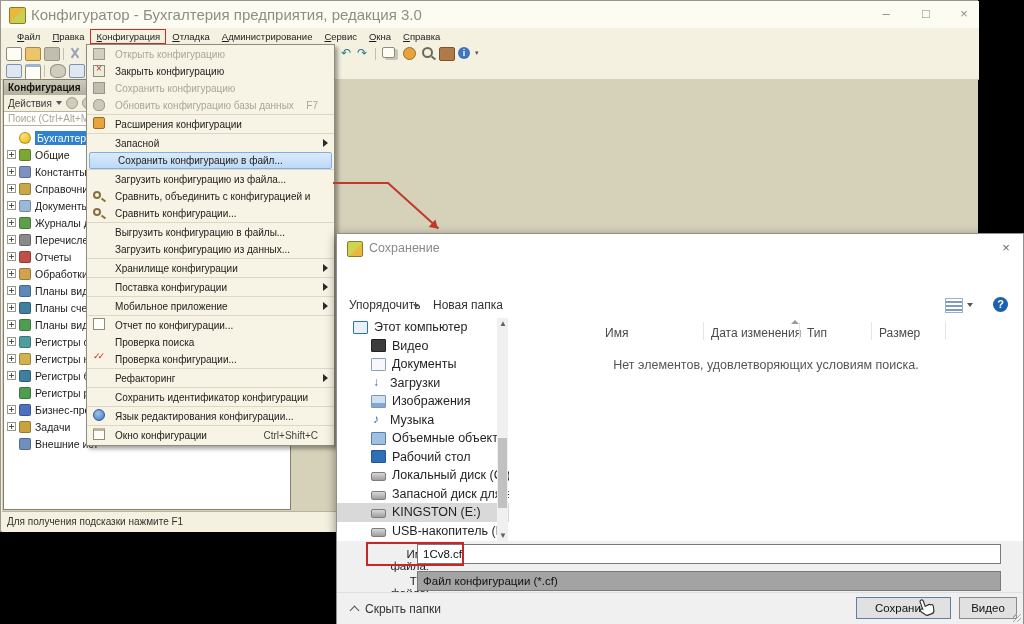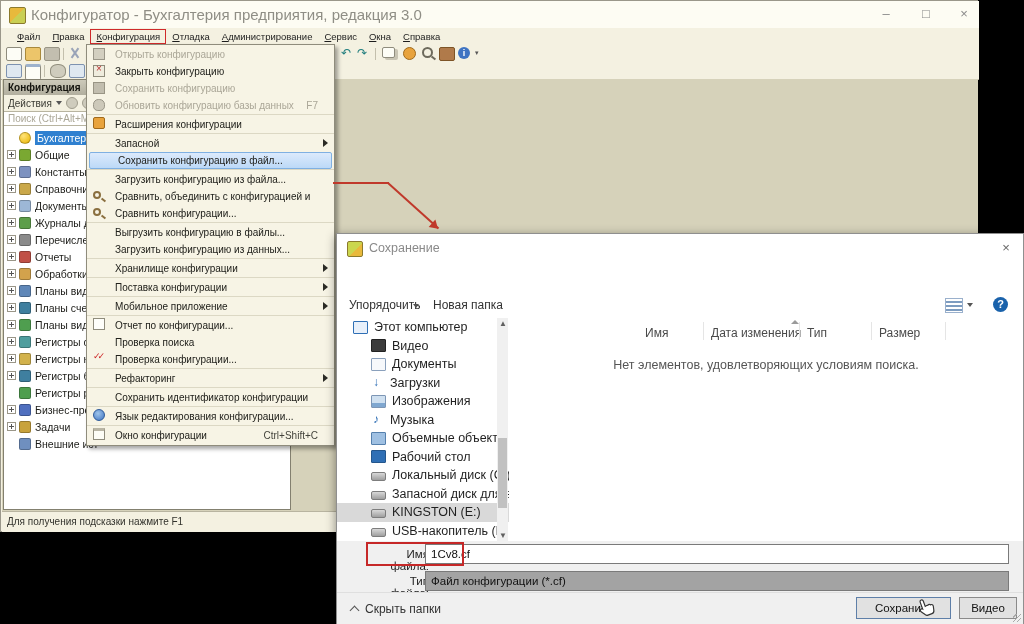--- a/index.html
+++ b/index.html
@@ -134,29 +134,29 @@
   .navrow[data-icon="3d-objects"] .nico{background:#9fc0e2;border:1px solid #5580ad;transform:rotate(0deg);}
   .navrow[data-icon="desktop"] .nico{background:#2f6fb5;border:1px solid #24568c;}
   .navrow[data-icon="drive"] .nico{background:linear-gradient(#d8d8d8,#9f9f9f);border:1px solid #7d7d7d;height:7px;margin-top:3px;border-radius:2px;}
   #dlg-nav-scroll{left:160px;top:84px;width:11px;height:223px;background:#f0f0f0;}
   .scr-arr{position:absolute;left:2px;width:7px;height:7px;color:#606060;font-size:8px;line-height:7px;}
   #scr-thumb{position:absolute;left:1px;top:120px;width:9px;height:70px;background:#c1c1c1;}
 
   #dlg-list{left:172px;top:84px;width:514px;height:223px;background:#fff;}
   #col-caret{left:282px;top:2px;width:0;height:0;border-left:4px solid transparent;border-right:4px solid transparent;border-bottom:4px solid #9a9a9a;}
   .colhdr{position:absolute;top:8px;font-size:12px;color:#4a4a4a;white-space:nowrap;}
-  #col-name{left:96px;margin-left:40px;} #col-date{left:202px;} #col-type{left:298px;} #col-size{left:370px;}
+  #col-name{left:96px;} #col-date{left:202px;} #col-type{left:298px;} #col-size{left:370px;}
   .colsep{position:absolute;top:4px;width:1px;height:18px;background:#e5e5e5;}
   #csep1{left:194px;} #csep2{left:290px;} #csep3{left:362px;} #csep4{left:436px;}
   #empty-msg{left:0px;top:40px;width:514px;text-align:center;font-size:12.5px;color:#555;}
 
   #row-filename{left:0;top:310px;width:686px;height:24px;}
   .dlg-label{position:absolute;font-size:11.5px;color:#1f1f1f;text-align:right;width:58px;}
   #filename-label{left:34px;top:4px;} #filetype-label{left:34px;top:4px;}
-  .dlg-field{position:absolute;left:88px;top:0;width:584px;height:20px;border:1px solid #7a7a7a;background:#fff;box-sizing:border-box;font-size:11.5px;line-height:18px;padding-left:5px;color:#111;}
+  .dlg-field{position:absolute;left:80px;top:0;width:584px;height:20px;border:1px solid #7a7a7a;background:#fff;box-sizing:border-box;font-size:11.5px;line-height:18px;padding-left:5px;color:#111;}
   #row-filetype{left:0;top:337px;width:686px;height:24px;}
   #filetype-value{background:#a3a3a3;}
   #dlg-footer{left:0;top:358px;width:686px;height:32px;background:#f0f0f0;border-top:1px solid #dfdfdf;}
   #hide-folders{left:14px;top:368px;font-size:12px;color:#333;display:flex;align-items:center;gap:7px;}
   #hide-chev{width:6px;height:6px;border-left:1.5px solid #555;border-top:1.5px solid #555;transform:rotate(45deg);margin-top:3px;}
   .dlg-btn{position:absolute;top:363px;height:22px;background:#e1e1e1;border:1px solid #8a8a8a;box-sizing:border-box;font-size:11.5px;text-align:center;line-height:20px;color:#111;}
   #save-btn{left:519px;width:95px;border-color:#5e7fa8;}
   #cancel-btn{left:622px;width:58px;}
   #resize-grip{left:676px;top:380px;width:8px;height:8px;background:repeating-linear-gradient(135deg,transparent 0 2px,#aaa 2px 3px);}
   #cursor-hand{left:578px;top:362px;width:22px;height:24px;}

